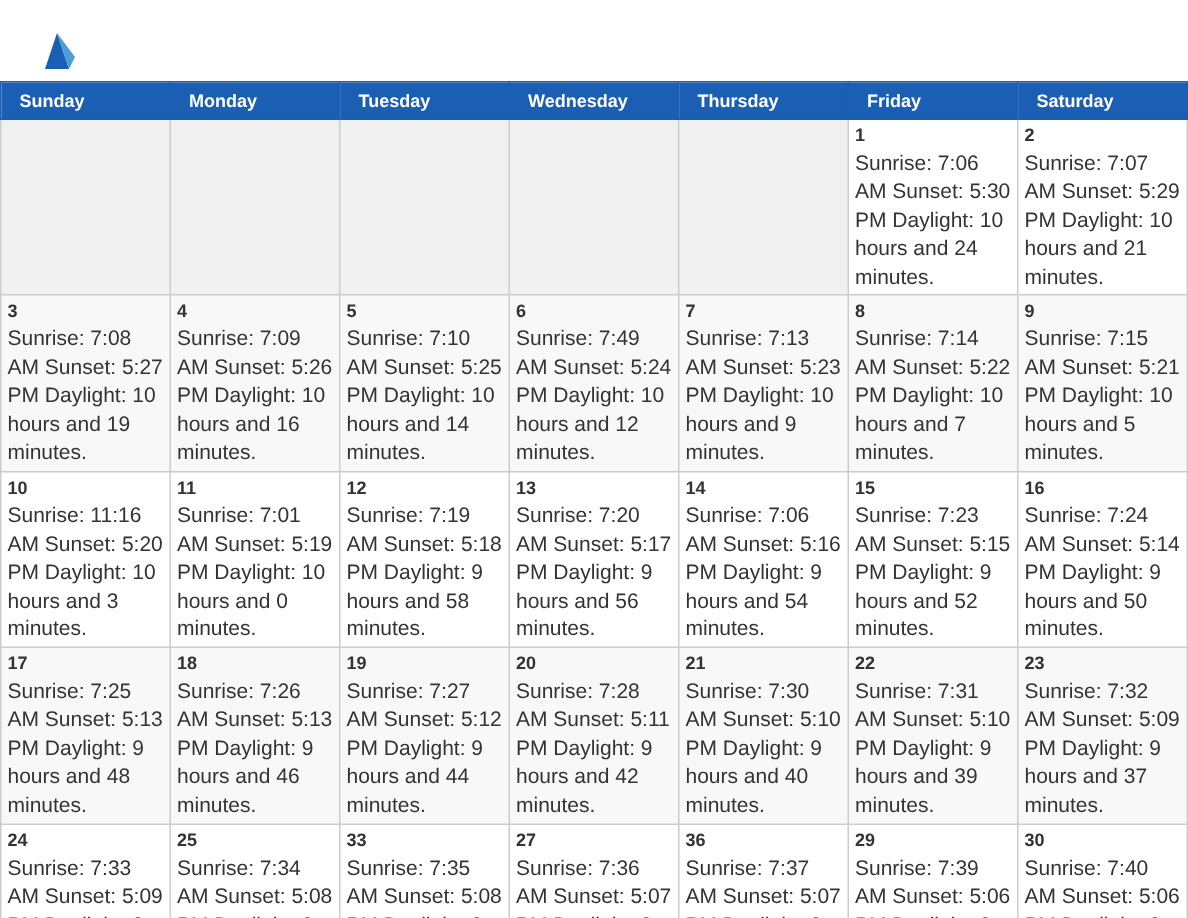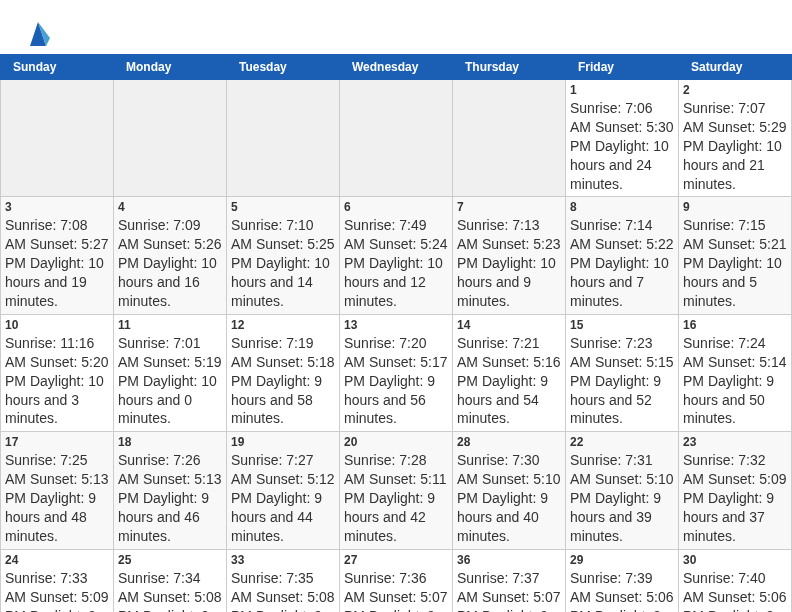--- a/index.html
+++ b/index.html
@@ -208,21 +208,21 @@
         </td>
         <td>
           <span class="day-number">13</span>
           <div class="day-info">Sunrise: 7:20 AM
 Sunset: 5:17 PM
 Daylight: 9 hours
 and 56 minutes.</div>
         </td>
         <td>
           <span class="day-number">14</span>
-          <div class="day-info">Sunrise: 7:21 AM
+          <div class="day-info">Sunrise: 7:06 AM
 Sunset: 5:16 PM
 Daylight: 9 hours
 and 54 minutes.</div>
         </td>
         <td>
           <span class="day-number">15</span>
           <div class="day-info">Sunrise: 7:23 AM
 Sunset: 5:15 PM
 Daylight: 9 hours
 and 52 minutes.</div>
@@ -258,21 +258,21 @@
 and 44 minutes.</div>
         </td>
         <td>
           <span class="day-number">20</span>
           <div class="day-info">Sunrise: 7:28 AM
 Sunset: 5:11 PM
 Daylight: 9 hours
 and 42 minutes.</div>
         </td>
         <td>
-          <span class="day-number">28</span>
+          <span class="day-number">21</span>
           <div class="day-info">Sunrise: 7:30 AM
 Sunset: 5:10 PM
 Daylight: 9 hours
 and 40 minutes.</div>
         </td>
         <td>
           <span class="day-number">22</span>
           <div class="day-info">Sunrise: 7:31 AM
 Sunset: 5:10 PM
 Daylight: 9 hours

